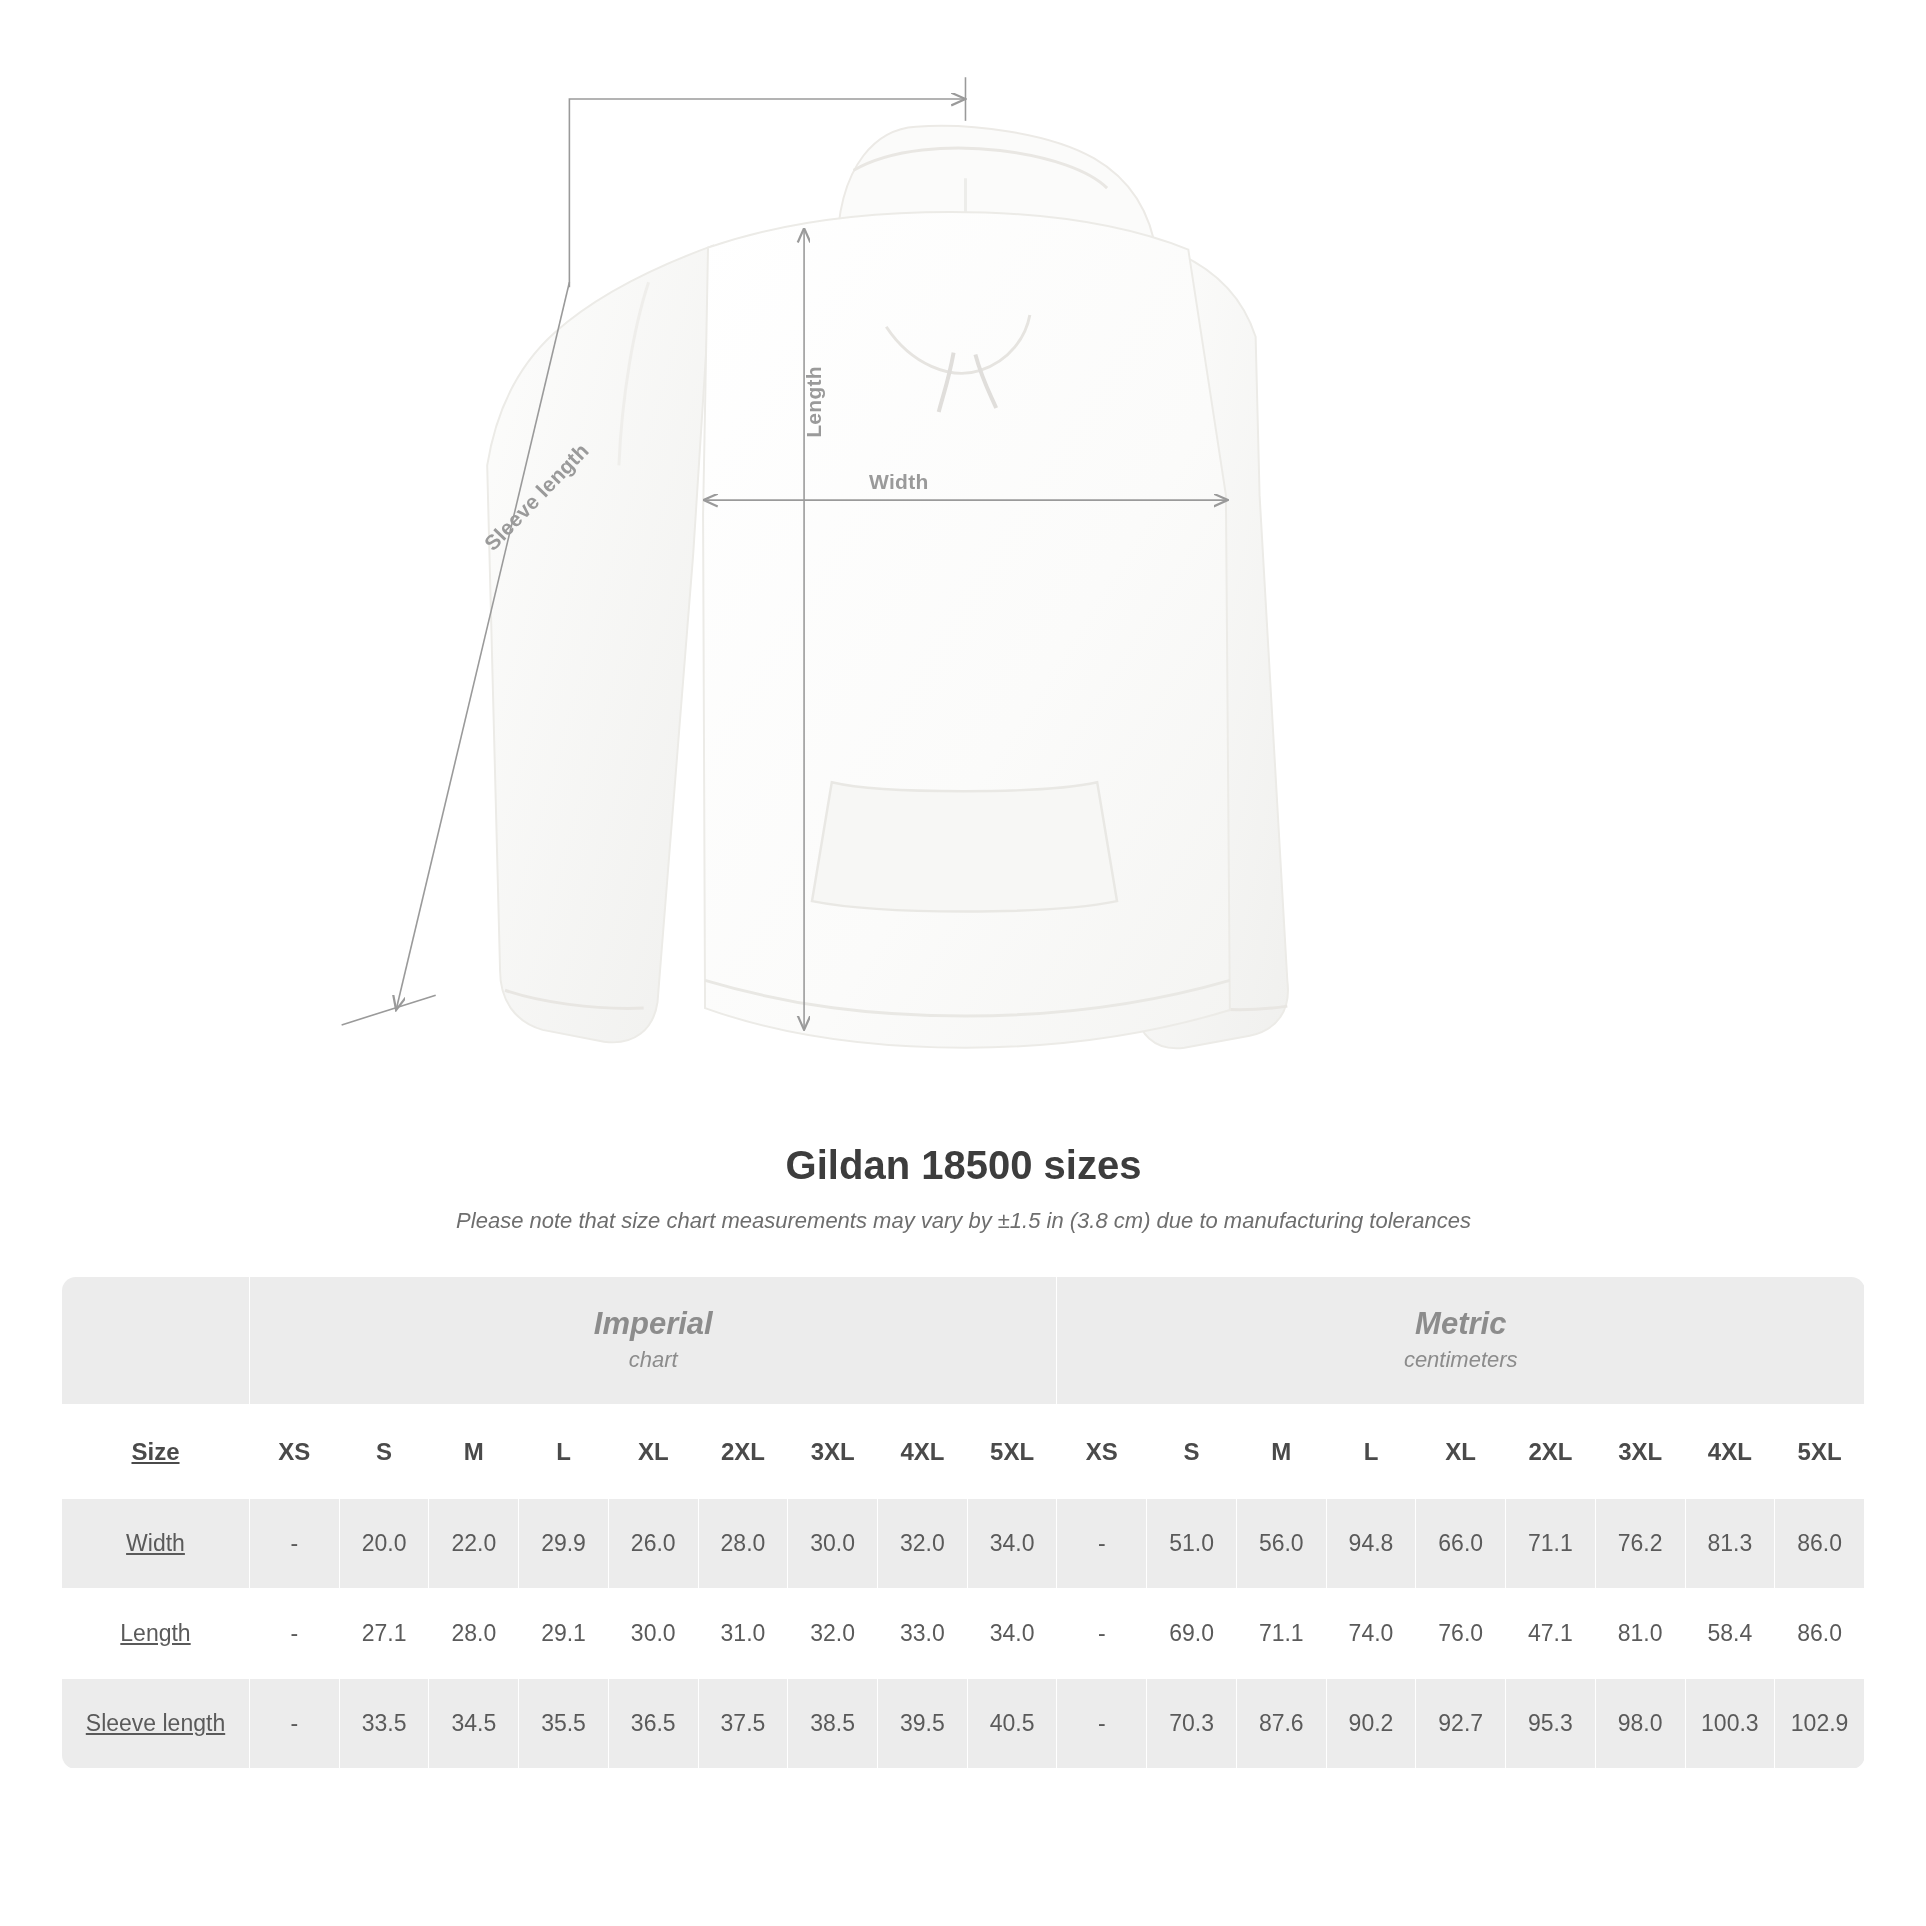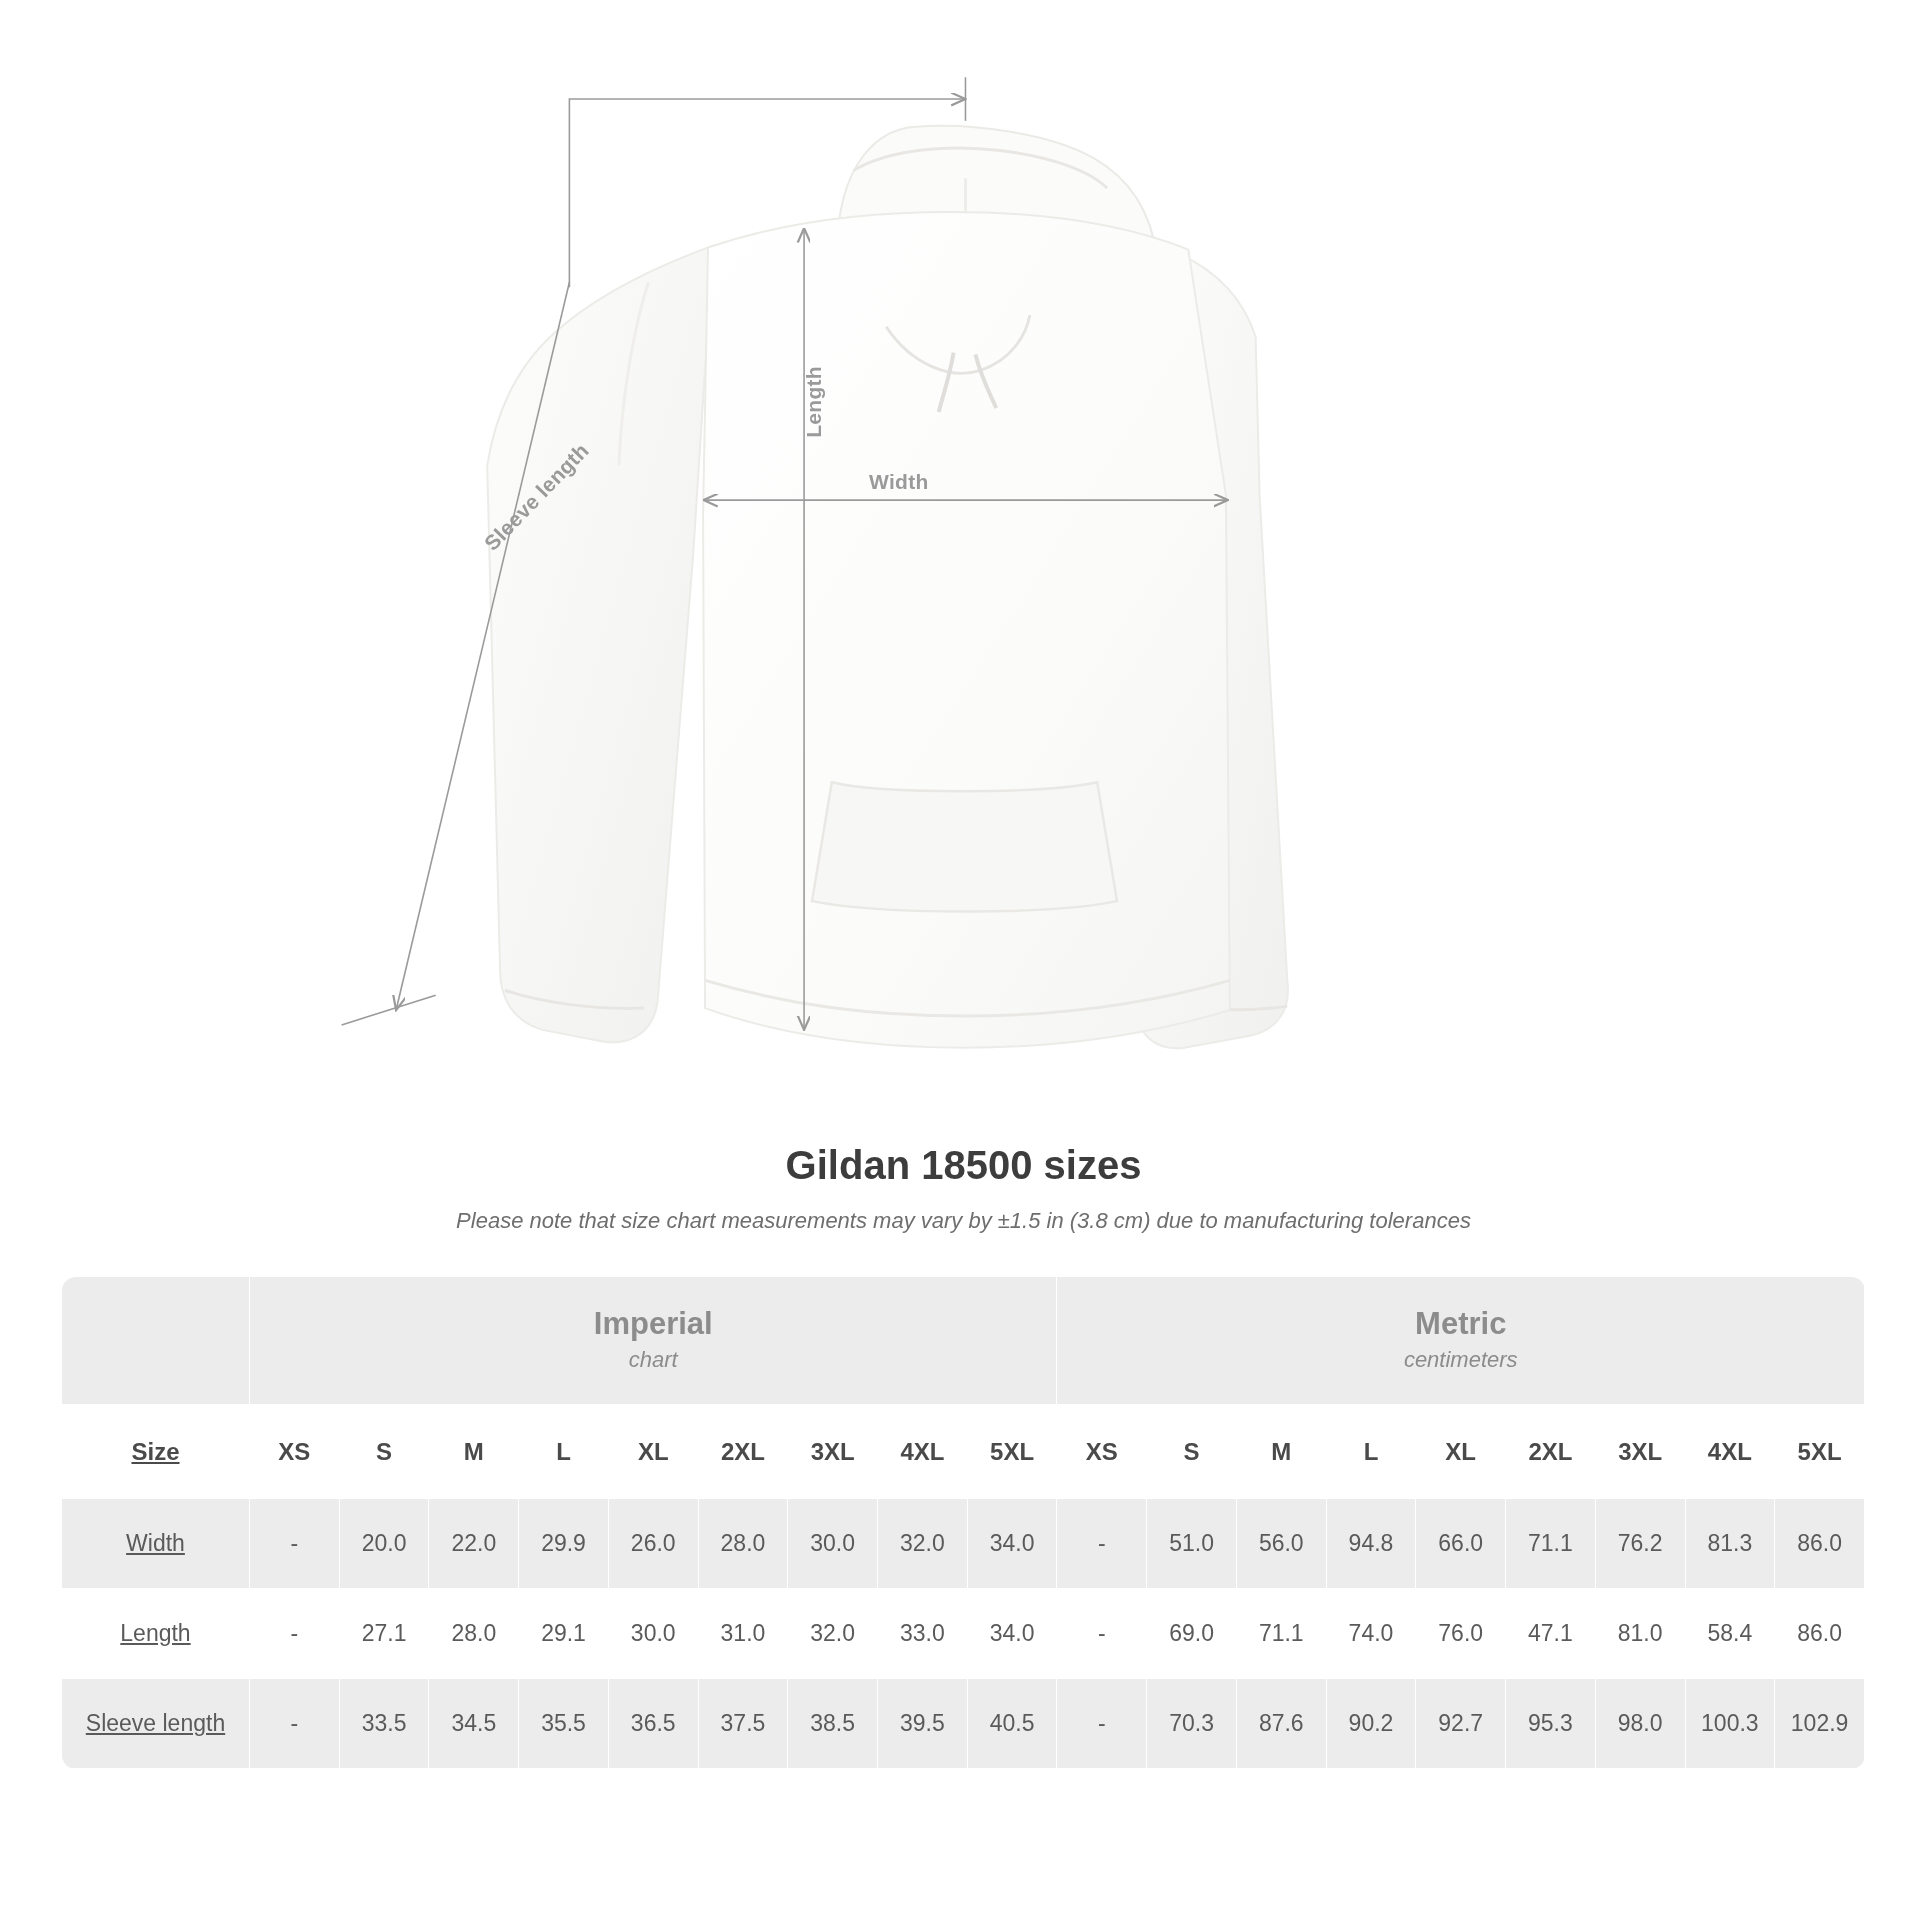--- a/index.html
+++ b/index.html
@@ -87,20 +87,21 @@
     font-weight: normal;
     padding: 0;
   }
   .unitbar td {
     background: #ececec;
     height: 127px;
     vertical-align: middle;
   }
   .unitbar .unit-name {
     font-size: 31px;
+    font-style: italic;
     font-weight: bold;
     color: #8c8c8c;
     line-height: 1.25;
   }
   .unitbar .unit-sub {
     font-size: 22px;
     font-style: italic;
     color: #8c8c8c;
     line-height: 1.5;
   }

